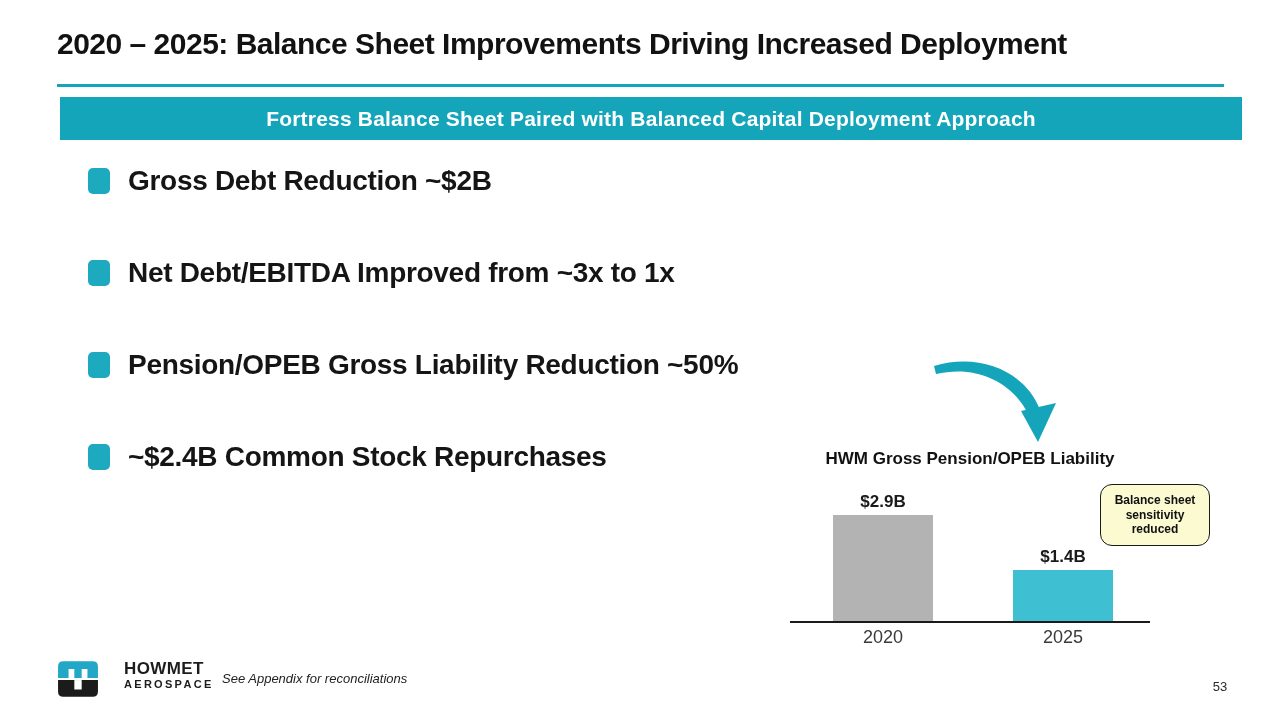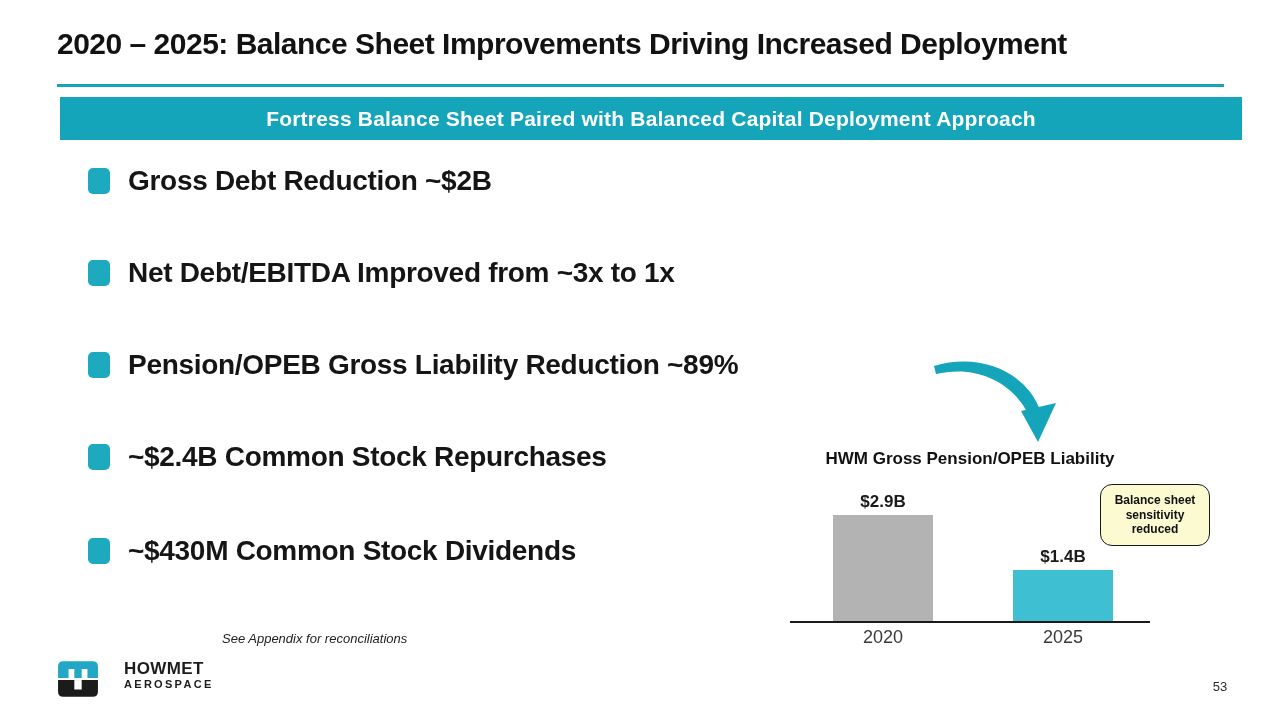--- a/index.html
+++ b/index.html
@@ -71,21 +71,21 @@
     padding: 8px 12px; text-align: center;
     font-size: 12px; font-weight: 700; color: #111; line-height: 14.5px;
   }
 
   
   .logo { position: absolute; left: 57px; top: 660px; display: flex; align-items: flex-start; gap: 25px; }
   .logo-text { display: flex; flex-direction: column; justify-content: center; }
   .logo-primary { font-size: 17px; font-weight: 700; color: #1c1c1c; letter-spacing: 0.4px; line-height: 18px; }
   .logo-secondary { font-size: 11px; font-weight: 700; color: #1c1c1c; letter-spacing: 2.3px; line-height: 13px; }
   .appendix-note {
-    position: absolute; left: 222px; top: 631px;
+    position: absolute; left: 222px; top: 671px;
     font-style: italic; font-size: 13px; color: #222;
   }
   .page-number { position: absolute; left: 1206px; top: 679px; width: 28px; text-align: center; font-size: 13px; color: #2a2a2a; }
 </style>
 </head>
 <body>
 
 <div class="slide">
 
   <h1 class="title">2020 – 2025: Balance Sheet Improvements Driving Increased Deployment</h1>
@@ -96,29 +96,25 @@
   <div class="bullet-item b1">
     <span class="bullet-square"></span>
     <span class="bullet-text">Gross Debt Reduction ~$2B</span>
   </div>
   <div class="bullet-item b2">
     <span class="bullet-square"></span>
     <span class="bullet-text">Net Debt/EBITDA Improved from ~3x to 1x</span>
   </div>
   <div class="bullet-item b3">
     <span class="bullet-square"></span>
-    <span class="bullet-text">Pension/OPEB Gross Liability Reduction ~89%</span>
+    <span class="bullet-text">Pension/OPEB Gross Liability Reduction ~50%</span>
   </div>
   <div class="bullet-item b4">
     <span class="bullet-square"></span>
     <span class="bullet-text">~$2.4B Common Stock Repurchases</span>
-  </div>
-  <div class="bullet-item b5">
-    <span class="bullet-square"></span>
-    <span class="bullet-text">~$430M Common Stock Dividends</span>
   </div>
 
   <div class="arrow-wrap">
     <svg width="135" height="88" viewBox="0 0 135 88">
       <path d="M6,8 C52,-6 98,14 112,52 L100,56 C86,26 50,6 8,16 Z" fill="#14a5bb"></path>
       <path d="M110,84 L93,53 L128,45 Z" fill="#14a5bb"></path>
     </svg>
   </div>
 
   <div class="chart">

